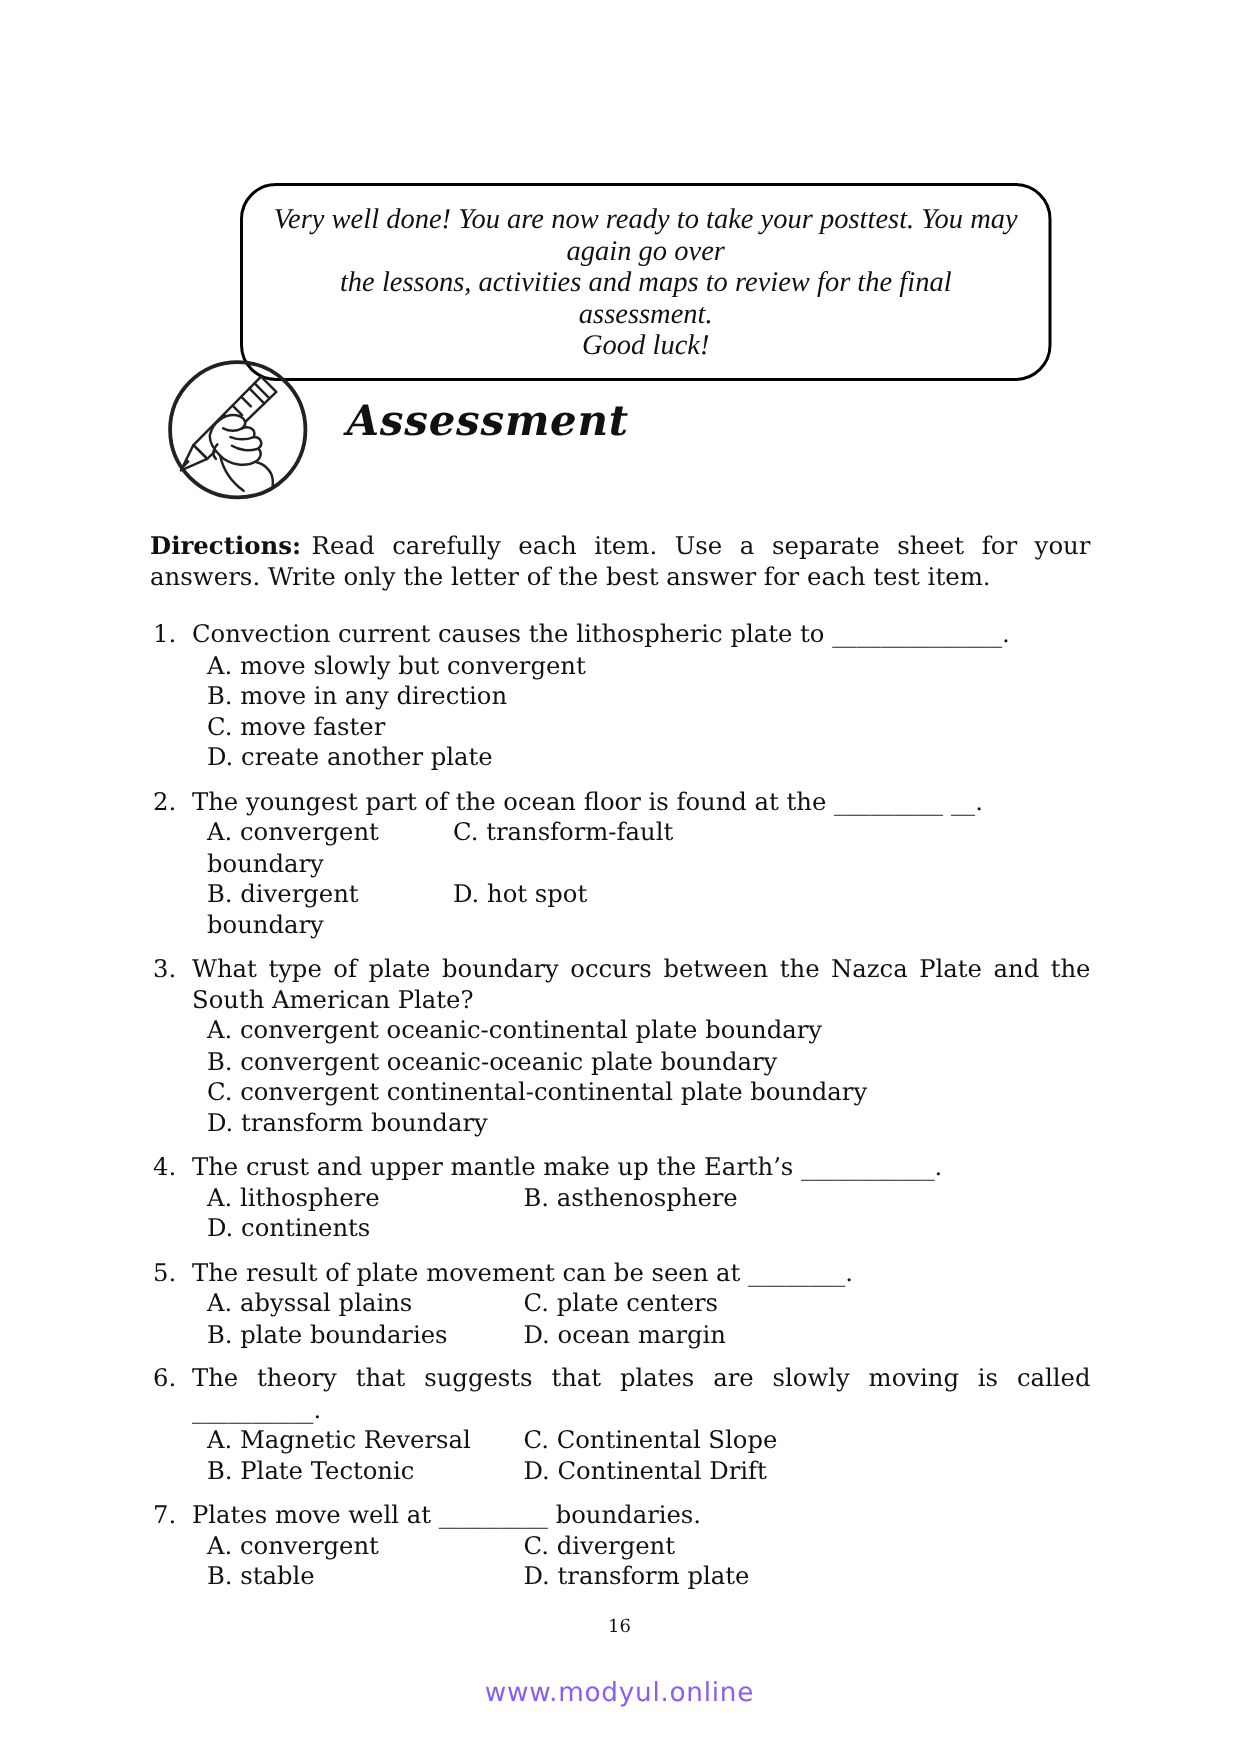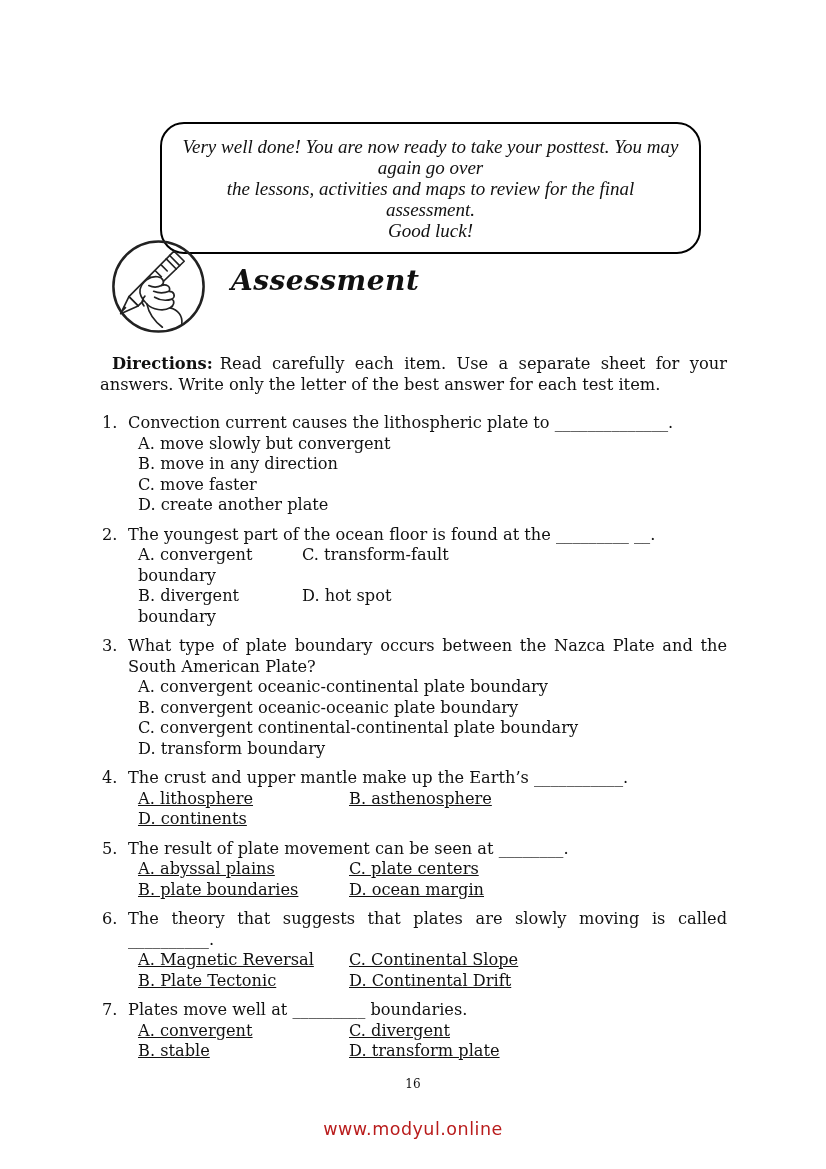--- a/index.html
+++ b/index.html
@@ -21,41 +21,41 @@
   }
   .icon-circle svg { width:97px; height:97px; display:block; }
   .assessment-title {
     font-size:28px; font-weight:bold; font-style:italic;
     letter-spacing:0.5px; transform:translateY(-6px);
   }
   .directions {
     position:absolute; top:354px; left:100px; width:627px;
     font-size:16.3px; line-height:20.8px; text-align:justify;
   }
-  .dir-label { font-weight:bold; padding-right:7px;margin-left:12px; }
+  .dir-label { font-weight:bold; padding-right:7px; }
   .questions {
     position:absolute; top:413px; left:100px; width:627px;
     font-size:16.2px; line-height:20.5px;
   }
   .question { margin-bottom:9px; }
   .q-row { display:flex; }
   .q-num { flex:0 0 28px; padding-left:2px; }
   .q-text { flex:1; text-align:justify; }
   .options { margin-left:38px; }
   .opt-grid { margin-left:38px; display:grid; }
   .opt-grid.narrow { grid-template-columns:164px auto; }
-  .opt-grid.wide { grid-template-columns:211px auto;text-decoration:underline; }
+  .opt-grid.wide { grid-template-columns:211px auto; }
   .page-number {
     position:absolute; top:1077px; left:0; width:100%;
     text-align:center; font-size:12px;
   }
   .watermark {
     position:absolute; top:1119px; left:0; width:100%;
     text-align:center; font-family:"DejaVu Sans","Liberation Sans",sans-serif;
-    font-size:17.5px; letter-spacing:0.5px; color:#b91c1c;
+    font-size:17.5px; letter-spacing:0.5px; color:#8b5cf6;
   }
 </style>
 </head>
 <body>
 
 <div class="callout">
   <div>Very well done! You are now ready to take your posttest. You may again go over</div>
   <div>the lessons, activities and maps to review for the final assessment.</div>
   <div>Good luck!</div>
 </div>

